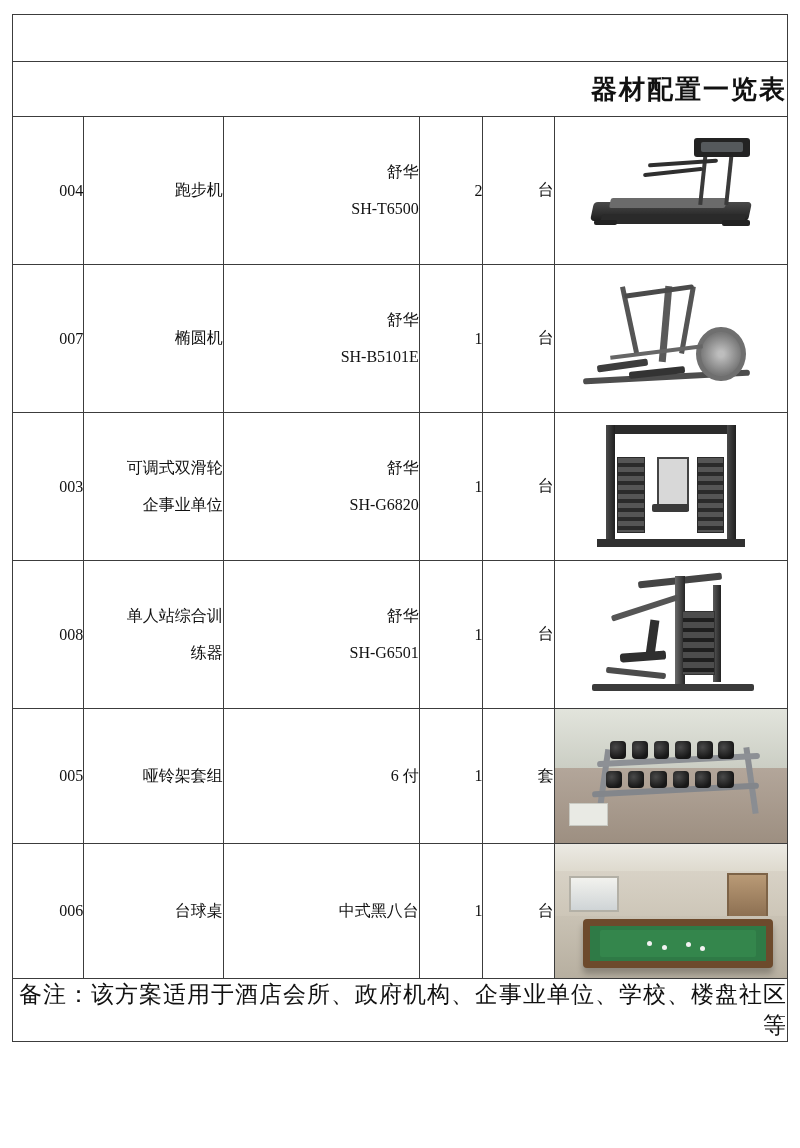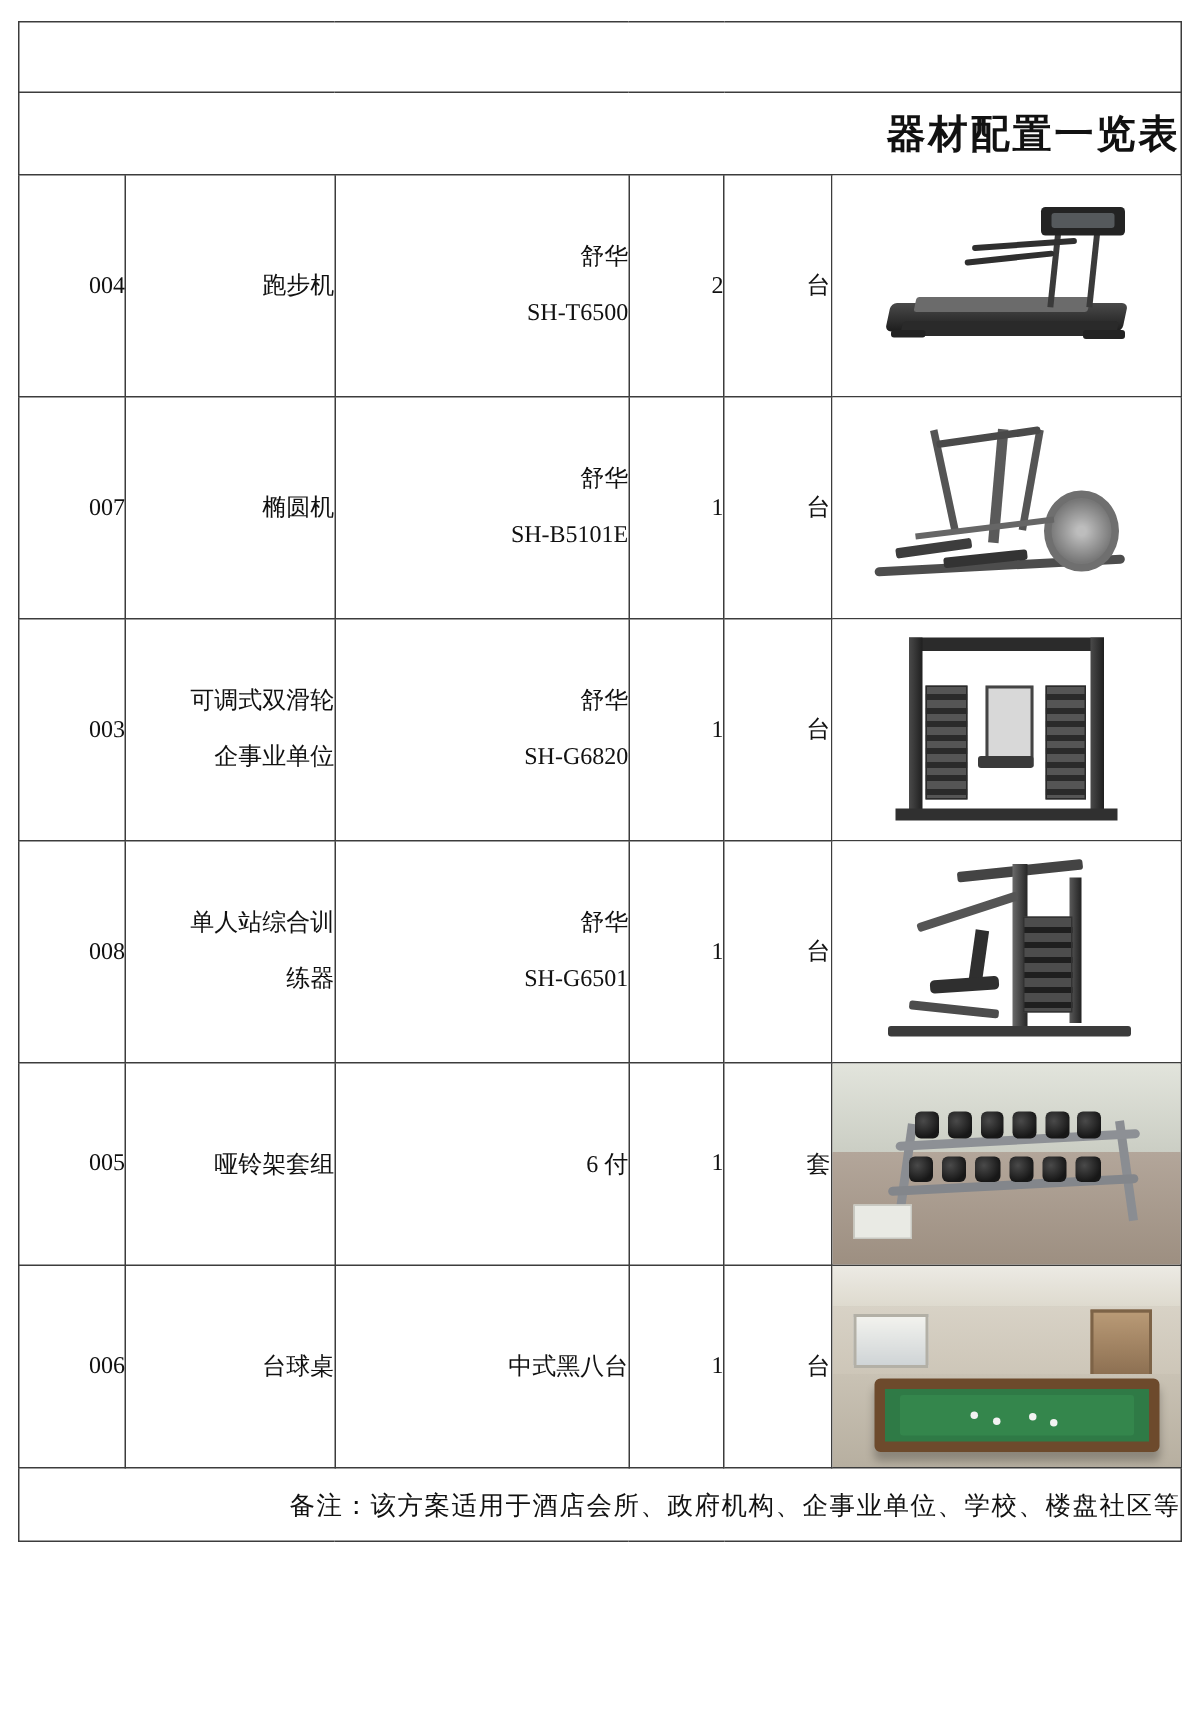--- a/index.html
+++ b/index.html
@@ -57,21 +57,21 @@
     height: 134px;
     margin-left: 19px;
   }
   .cell-two-line {
     line-height: 2.3;
   }
   .cell-two-line .l1 { display: block; }
   .cell-two-line .l2 { display: block; }
   .note-row td {
     height: 48px;
-    font-size: 17px;
+    font-size: 23px;
     font-weight: bold;
     letter-spacing: 1px;
   }
   .col-no    { width: 9.2%; }
   .col-name  { width: 18.0%; }
   .col-model { width: 25.3%; }
   .col-qty   { width: 8.2%; }
   .col-unit  { width: 9.2%; }
   .col-img   { width: 30.1%; }
 

